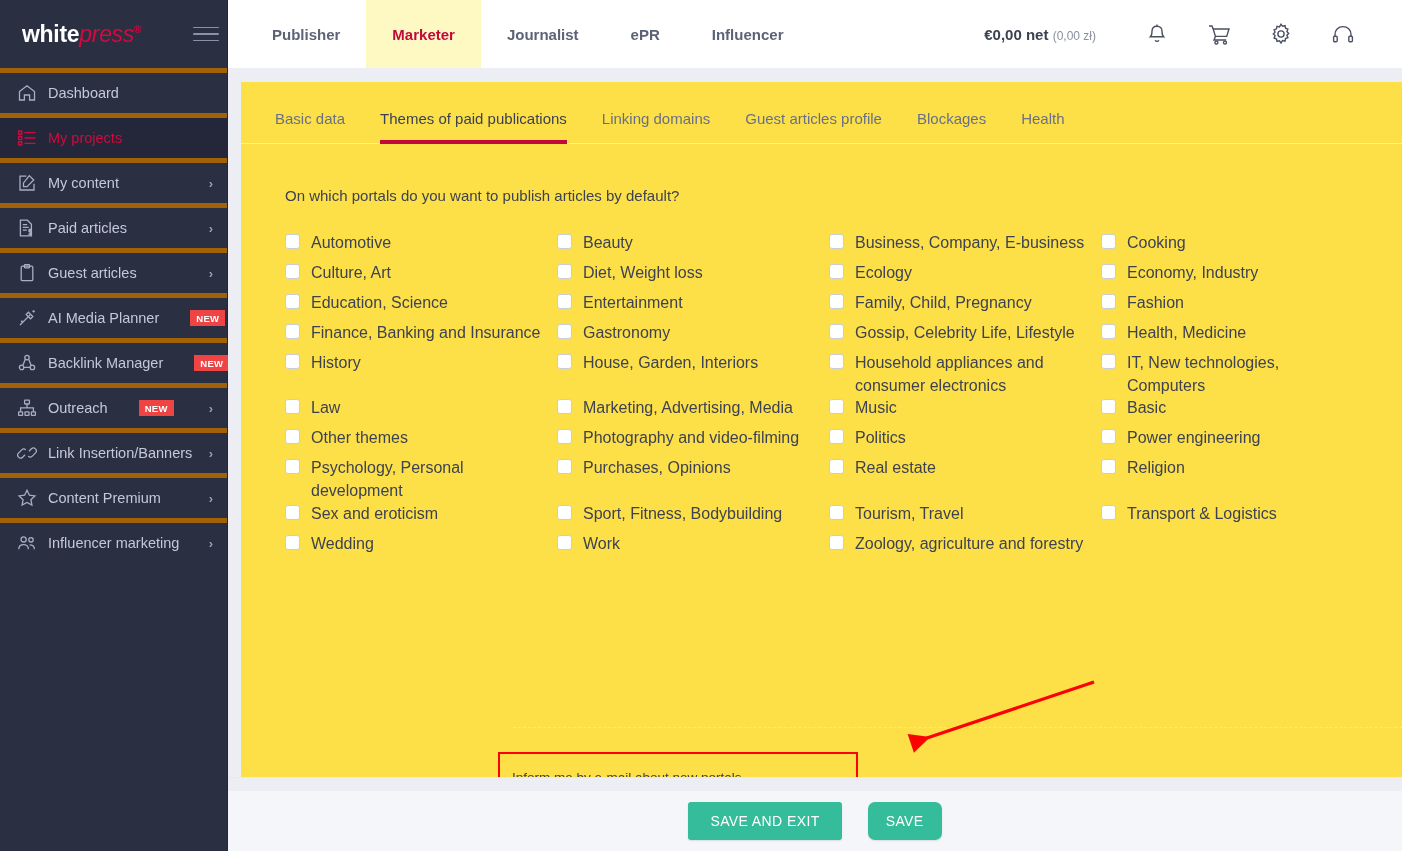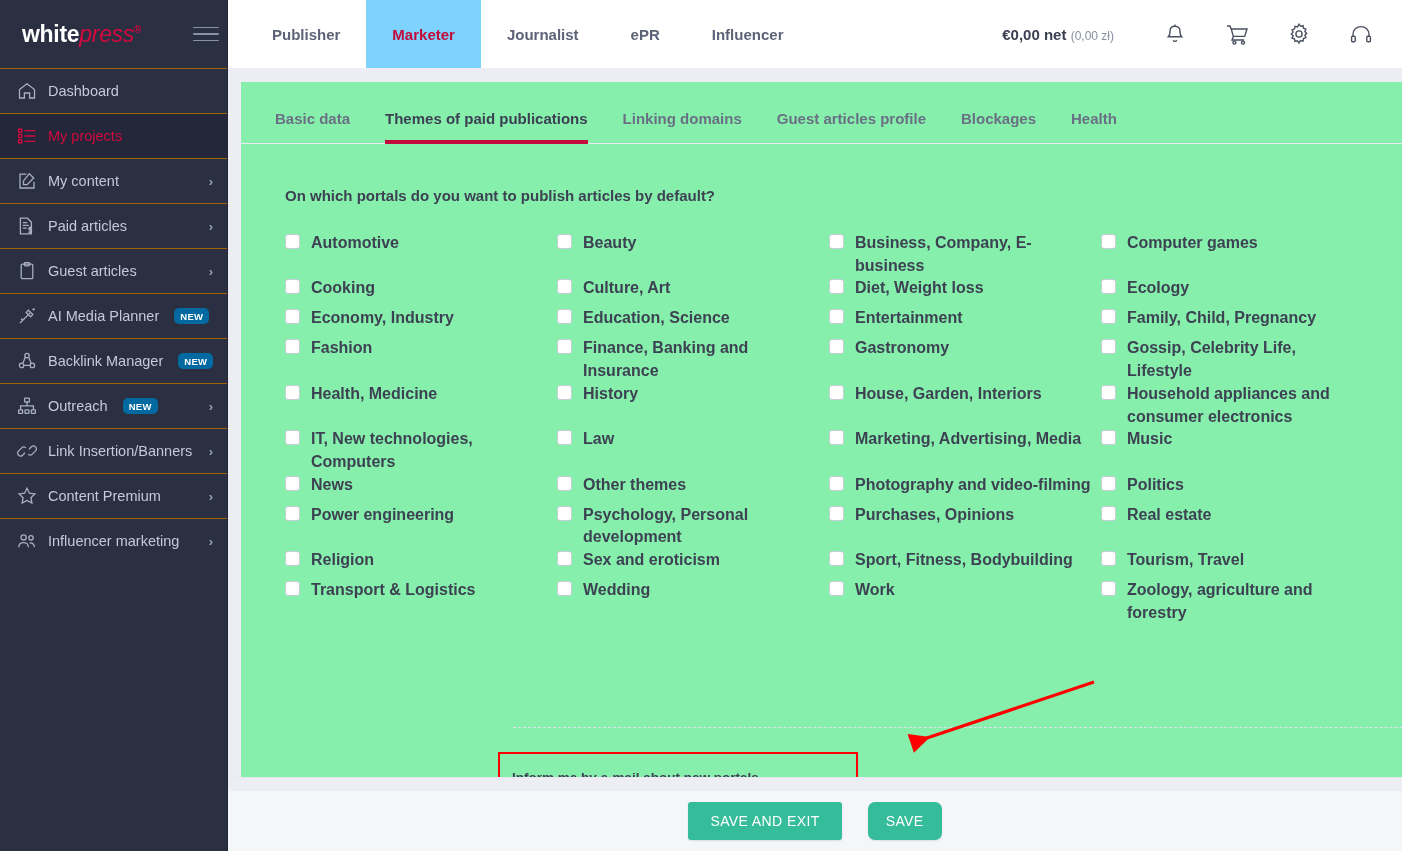--- a/index.html
+++ b/index.html
@@ -27,62 +27,61 @@
   .logo-text .reg{ font-size:10px; vertical-align:super; color:#d3093f;}
   #hamburger{ width:26px; display:flex; flex-direction:column; gap:5px; cursor:pointer; padding-left:6px;}
   #hamburger span{ display:block; height:1.5px; background:#8a90a8; border-radius:1px;}
   #hamburger span:nth-child(1){ width:26px;}
   #hamburger span:nth-child(2){ width:26px;}
   #hamburger span:nth-child(3){ width:26px;}
 
   .nav-item{
     height:45px; display:flex; align-items:center; gap:11px;
     padding:0 14px 0 16px; color:#c3c8da; font-size:14.5px;
-    border-top:1px solid #a16207;
+    border-top:5px solid #a16207;
     cursor:pointer; position:relative;
   }
   .nav-item .ico{ width:21px; height:21px; flex:0 0 21px; display:flex; align-items:center; justify-content:center;}
   .nav-item .ico svg{ display:block;}
   .nav-item.active{ background:#232739; color:#d3093f;}
   .nav-item.active .ico svg{ stroke:#d3093f;}
   .nav-label{ white-space:nowrap;}
   .badge-new{
-    background:#0369a1; color:#fff; font-size:9.5px; font-weight:bold;
-    padding:2.5px 6px 2.5px 6px; border-radius:5px; letter-spacing:0.3px;
-    margin-left:4px;
+    background:#ef4444; color:#fff; font-size:9.5px; font-weight:bold;
+    padding:2.5px 6px 2.5px 6px; border-radius:0; letter-spacing:0.3px;
+    margin-left:20px;
   }
   .chev{ margin-left:auto; color:#9aa0b5; font-size:13px; font-weight:bold;}
 
   
   #topbar{
     position:absolute; left:228px; top:0; width:1174px; height:80px;
     background:#ffffff;
   }
   #role-tabs{ position:absolute; left:18px; top:0; height:68px; display:flex; align-items:center; }
   .role-tab{
     height:68px; display:flex; align-items:center; padding:0 26px;
     font-size:15px; font-weight:bold; color:#5d6377; cursor:pointer;
   }
-  .role-tab.active{ color:#c2093c; background:#7dd3fc;}
+  .role-tab.active{ color:#c2093c; background:#fef9c3;}
   #topbar-right{
-    position:absolute; right:10px; top:0; height:68px; display:flex; align-items:center; gap:0;margin-left:48px;
+    position:absolute; right:28px; top:0; height:68px; display:flex; align-items:center; gap:0;margin-left:48px;
   }
   #balance{ font-size:15px; color:#3c4152; font-weight:bold; margin-right:30px; white-space:nowrap;}
   #balance .paren{ font-weight:normal; font-size:12px; color:#8b90a0;}
   .top-ico{ width:62px; height:68px; display:flex; align-items:center; justify-content:center; cursor:pointer;}
 
   
   #page{
     position:absolute; left:228px; top:68px; width:1174px; height:783px;
     background:#eceef4;
   }
   #card{
     position:absolute; left:13px; top:14px; width:1161px; height:709px;
-    background:#86efac;
-    font-weight:bold;
+    background:#fde047;
   }
   #tabs{
     height:62px; padding:0 34px; display:flex; align-items:flex-end;
     border-bottom:1px solid #e9ebf0;
   }
   .tab{
     position:relative; padding:0 0 16px 0; margin-right:35px;
     font-size:15px; color:#6a7084; cursor:pointer; white-space:nowrap;
   }
   .tab.active{ color:#3b4152;}
@@ -354,24 +353,20 @@
         <div class="cb-row">
           <span class="cb"></span>
           <span class="cb-label">Beauty</span>
         </div>
         <div class="cb-row">
           <span class="cb"></span>
           <span class="cb-label">Business, Company, E-business</span>
         </div>
         <div class="cb-row">
           <span class="cb"></span>
-          <span class="cb-label">Computer games</span>
-        </div>
-        <div class="cb-row">
-          <span class="cb"></span>
           <span class="cb-label">Cooking</span>
         </div>
         <div class="cb-row">
           <span class="cb"></span>
           <span class="cb-label">Culture, Art</span>
         </div>
         <div class="cb-row">
           <span class="cb"></span>
           <span class="cb-label">Diet, Weight loss</span>
         </div>
@@ -438,21 +433,21 @@
         <div class="cb-row">
           <span class="cb"></span>
           <span class="cb-label">Marketing, Advertising, Media</span>
         </div>
         <div class="cb-row">
           <span class="cb"></span>
           <span class="cb-label">Music</span>
         </div>
         <div class="cb-row">
           <span class="cb"></span>
-          <span class="cb-label">News</span>
+          <span class="cb-label">Basic</span>
         </div>
         <div class="cb-row">
           <span class="cb"></span>
           <span class="cb-label">Other themes</span>
         </div>
         <div class="cb-row">
           <span class="cb"></span>
           <span class="cb-label">Photography and video-filming</span>
         </div>
         <div class="cb-row">

